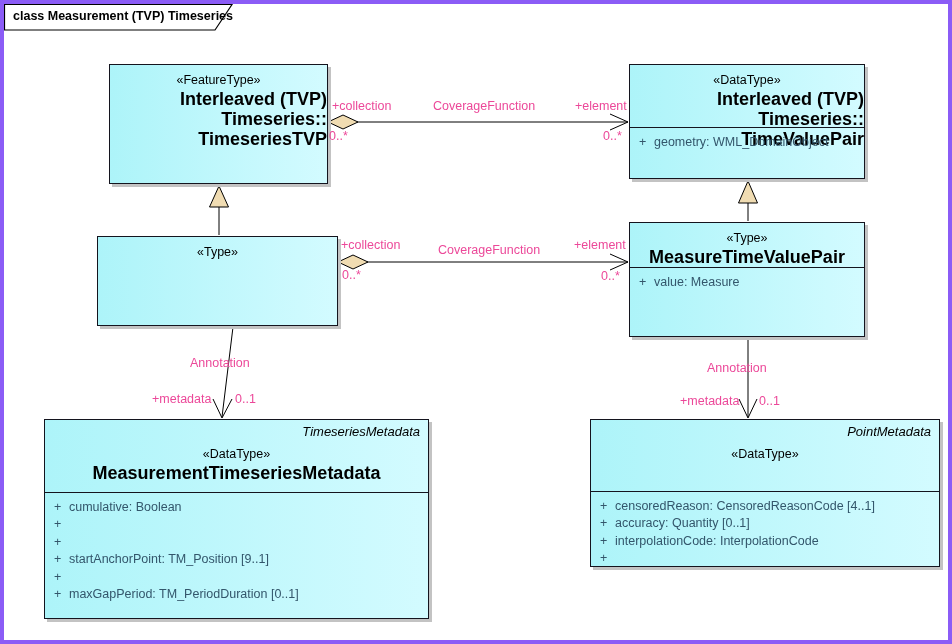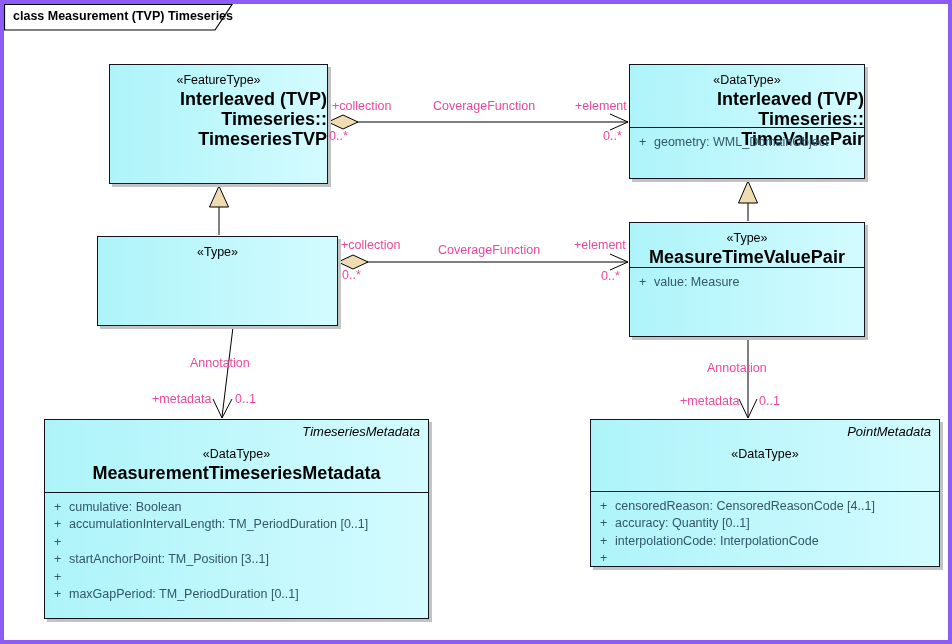--- a/index.html
+++ b/index.html
@@ -140,28 +140,27 @@
       <div class="uml-stereotype">«DataType»</div>
       <div class="uml-name">MeasurementTimeseriesMetadata</div>
     </div>
     <div class="uml-attrs" style="height:127px;">
       <div class="uml-attr">
         <span class="vis">+</span>
         <span>cumulative: Boolean</span>
       </div>
       <div class="uml-attr">
         <span class="vis">+</span>
-        <span>accumulationIntervalLength: TM_PeriodDuration [0..1]</span>
-      </div>
-      <div class="uml-attr">
-        <span class="vis">+</span>
-      </div>
-      <div class="uml-attr">
-        <span class="vis">+</span>
-        <span>startAnchorPoint: TM_Position [3..1]</span>
+      </div>
+      <div class="uml-attr">
+        <span class="vis">+</span>
+      </div>
+      <div class="uml-attr">
+        <span class="vis">+</span>
+        <span>startAnchorPoint: TM_Position [9..1]</span>
       </div>
       <div class="uml-attr">
         <span class="vis">+</span>
       </div>
       <div class="uml-attr">
         <span class="vis">+</span>
         <span>maxGapPeriod: TM_PeriodDuration [0..1]</span>
       </div>
     </div>
   </div>

